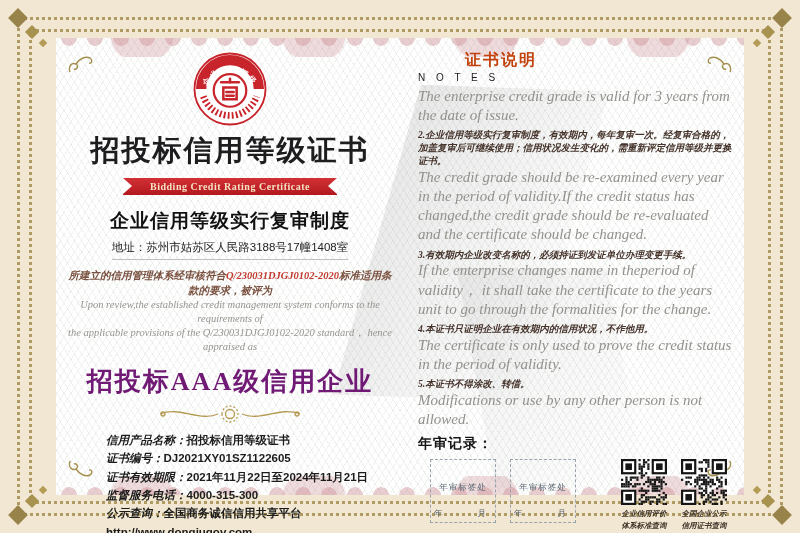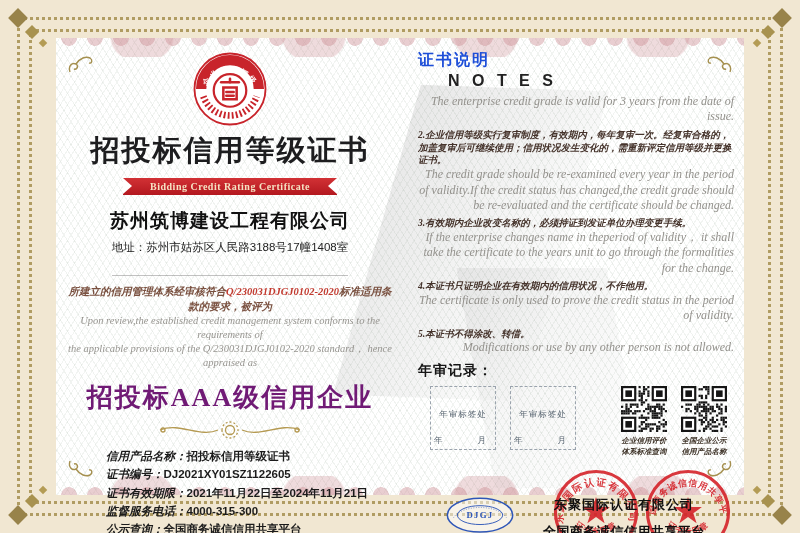--- a/index.html
+++ b/index.html
@@ -54,37 +54,37 @@
   .title-cn{margin-top:5px;font-size:29px;font-weight:bold;color:#1d1d1f;letter-spacing:2px;}
   .ribbon{position:relative;margin:7px auto 0;width:214px;height:17px;
     background:linear-gradient(#d23135,#b3181f);color:#f6e3c4;font-size:10px;font-weight:bold;
     line-height:17px;letter-spacing:.5px;}
   .ribbon::before,.ribbon::after{content:"";position:absolute;top:0;width:0;height:0;
     border-top:8.5px solid transparent;border-bottom:8.5px solid transparent;}
   .ribbon::before{left:0;border-left:9px solid #fff;}
   .ribbon::after{right:0;border-right:9px solid #fff;}
   .company{margin-top:13px;font-size:19px;font-weight:bold;color:#111;letter-spacing:1px;font-family:"Liberation Sans",sans-serif;}
   .address{margin-top:6px;font-size:11.5px;color:#222;font-family:"Liberation Sans",sans-serif;
-    display:inline-block;border-bottom:1px solid rgba(120,120,120,.45);padding-bottom:20px;}
+    display:inline-block;border-bottom:1px solid rgba(120,120,120,.45);padding-bottom:4px;}
   .appraisal{margin-top:9px;font-size:10.5px;line-height:1.4;}
   .appraisal .cn{color:#7a5140;font-style:italic;font-weight:bold;}
   .appraisal .code{color:#c23a2f;}
   .appraisal .en{color:#979590;font-style:italic;line-height:1.32;}
   .award{margin-top:10px;font-size:26px;font-weight:bold;color:#701a75;letter-spacing:2px;}
   .flourish{display:block;margin:3px auto 0;color:#b59a52;}
   .details{margin:5px 0 0 42px;text-align:left;font-size:11.5px;font-weight:bold;color:#1b1b1b;line-height:1.6;font-style:italic;}
   .details .val{font-family:"Liberation Sans",sans-serif;font-style:normal;}
 
   
   .right-col{position:absolute;left:362px;top:12px;width:316px;}
-  .notes-title{font-size:16px;font-weight:bold;color:#1d4ed8;letter-spacing:2px;}
-  .notes-sub{font-size:16px;font-weight:bold;color:#222;letter-spacing:4px;margin-top:1px;font-family:"Liberation Sans",sans-serif;margin-left:30px;}
+  .notes-title{font-size:16px;font-weight:bold;color:#c2410c;letter-spacing:2px;margin-left:47px;}
+  .notes-sub{font-size:10px;font-weight:normal;color:#222;letter-spacing:4px;margin-top:1px;font-family:"Liberation Sans",sans-serif;}
   .note{margin-top:4px;}
   .note .cn{font-size:9.5px;font-weight:bold;color:#45332b;line-height:1.35;font-style:italic;}
-  .note .en{font-size:12px;color:#93918c;font-style:italic;line-height:1.28;text-align:right;}
+  .note .en{font-size:15px;color:#93918c;font-style:italic;line-height:1.28;}
   .annual-title{margin-top:6px;font-size:14px;font-weight:bold;color:#151515;letter-spacing:1px;}
   .review-row{position:relative;margin-top:6px;height:76px;}
   .stamp-box{position:absolute;top:0;width:64px;height:62px;border:1px dashed #9aa3ad;color:#56636f;
     font-size:8.5px;text-align:center;}
   .stamp-box .bl{margin-top:22px;letter-spacing:1px;}
   .stamp-box .bd{margin-top:14px;letter-spacing:6px;}
   .box1{left:12px;} .box2{left:92px;}
   .qrblock{position:absolute;top:0;width:56px;text-align:center;}
   .qr1{left:198px;} .qr2{left:258px;}
   .qrblock svg{width:46px;height:46px;display:block;margin:0 auto;}
@@ -167,21 +167,21 @@
           <path d="M45 54 h 10"></path>
           <path d="M45 59 h 10"></path>
         </g>
       </svg>
 
       <div class="title-cn">招投标信用等级证书</div>
       <div class="ribbon">
         <span>Bidding Credit Rating Certificate</span>
       </div>
 
-      <div class="company">苏州筑博建设工程有限公司</div>
+      <div class="company">企业信用等级实行复审制度</div>
       <div><span class="address">地址：苏州市姑苏区人民路3188号17幢1408室</span></div>
 
       <div class="appraisal">
         <div class="cn">
           <span>所建立的信用管理体系经审核符合</span><span class="code">Q/230031DJGJ0102-2020</span><span>标准适用条款的要求，被评为</span>
         </div>
         <div class="en">Upon review,the established credit management system conforms to the requirements of</div>
         <div class="en">the applicable provisions of the  Q/230031DJGJ0102-2020 standard， hence appraised as</div>
       </div>
 
@@ -506,21 +506,21 @@
               <rect x="6" y="6" width="9" height="9" fill="#151515"></rect>
               <rect x="42" y="0" width="21" height="21" fill="#151515"></rect>
               <rect x="45" y="3" width="15" height="15" fill="#ffffff"></rect>
               <rect x="48" y="6" width="9" height="9" fill="#151515"></rect>
               <rect x="0" y="42" width="21" height="21" fill="#151515"></rect>
               <rect x="3" y="45" width="15" height="15" fill="#ffffff"></rect>
               <rect x="6" y="48" width="9" height="9" fill="#151515"></rect>
             </svg>
           <div class="qrlabel">
             <div>全国企业公示</div>
-            <div>信用产品名称</div>
+            <div>信用证书查询</div>
           </div>
         </div>
       </div>
 
       <div class="footer">
         <div class="djgj">
           <svg viewBox="0 0 120 70">
             <ellipse cx="60" cy="32" rx="52" ry="27" fill="rgba(255,255,255,.5)" stroke="#2e56b8" stroke-width="2.4"></ellipse>
             <ellipse cx="60" cy="32" rx="36" ry="15" fill="none" stroke="#2e56b8" stroke-width="1.5"></ellipse>
             <path d="M 18 36 A 44 23 0 0 1 102 36" fill="none" stroke="#2e56b8" stroke-width="1" stroke-dasharray="1.5 2.5"></path>

